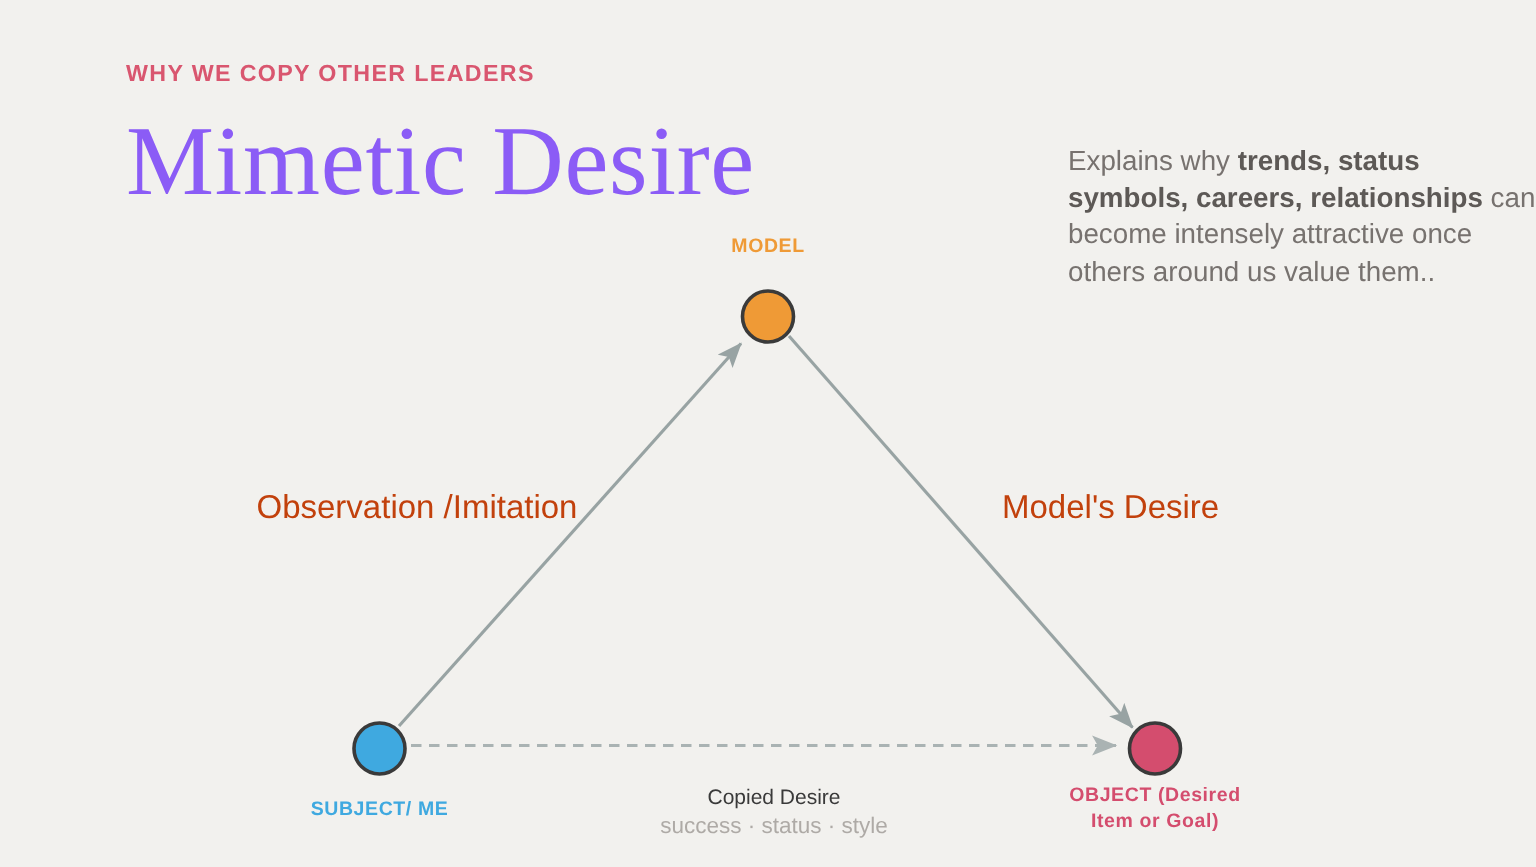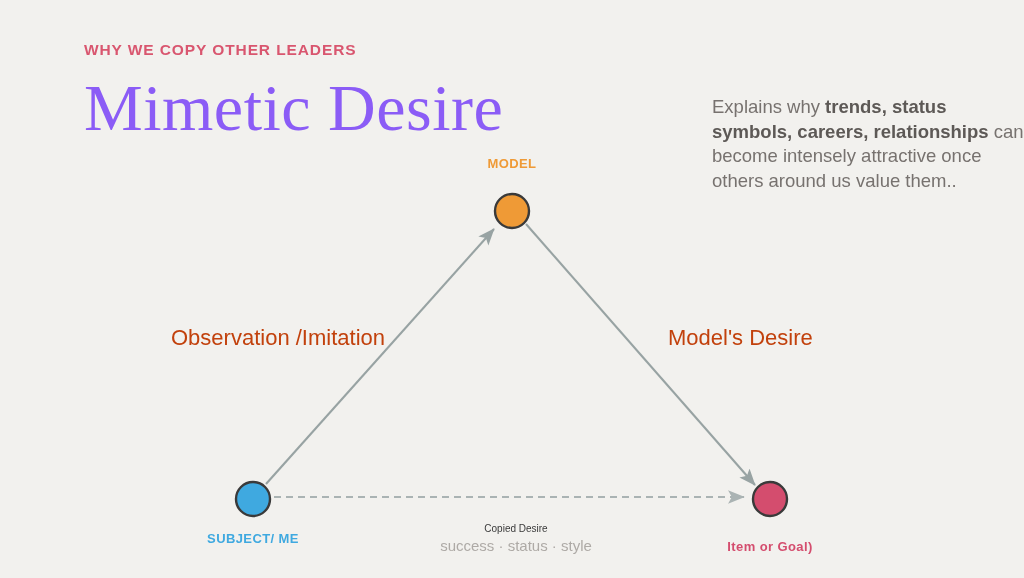--- a/index.html
+++ b/index.html
@@ -116,21 +116,21 @@
   }
   .edge-bottom {
     position: absolute;
     left: 516px;
     top: 523px;
     transform: translateX(-50%);
     text-align: center;
     white-space: nowrap;
   }
   .edge-bottom .primary {
-    font-size: 10px;
+    font-size: 14px;
     color: #3a3a3a;
     display: block;
   }
   .edge-bottom .secondary {
     font-size: 15px;
     color: #aeaaa6;
     display: block;
     margin-top: 3px;
   }
 </style>
@@ -161,21 +161,21 @@
     <line x1="274" y1="497" x2="744" y2="497" stroke="#aab3b3" stroke-width="2.1" stroke-dasharray="7 5" marker-end="url(#arrow-dashed)"></line>
 
     <circle cx="512" cy="211" r="17" fill="#ef9a36" stroke="#3a3a3a" stroke-width="2.4"></circle>
     <circle cx="253" cy="499" r="17" fill="#3fa9e0" stroke="#3a3a3a" stroke-width="2.4"></circle>
     <circle cx="770" cy="499" r="17" fill="#d44d6e" stroke="#3a3a3a" stroke-width="2.4"></circle>
   </svg>
 
   <div class="node-label label-model">MODEL</div>
   <div class="node-label label-subject">SUBJECT/ ME</div>
   <div class="node-label label-object">
-    <br>
+    <span>OBJECT (Desired</span><br>
     <span>Item or Goal)</span>
   </div>
 
   <div class="edge-label edge-left">Observation /Imitation</div>
   <div class="edge-label edge-right">Model's Desire</div>
   <div class="edge-bottom">
     <span class="primary">Copied Desire</span>
     <span class="secondary">success · status · style</span>
   </div>
 

